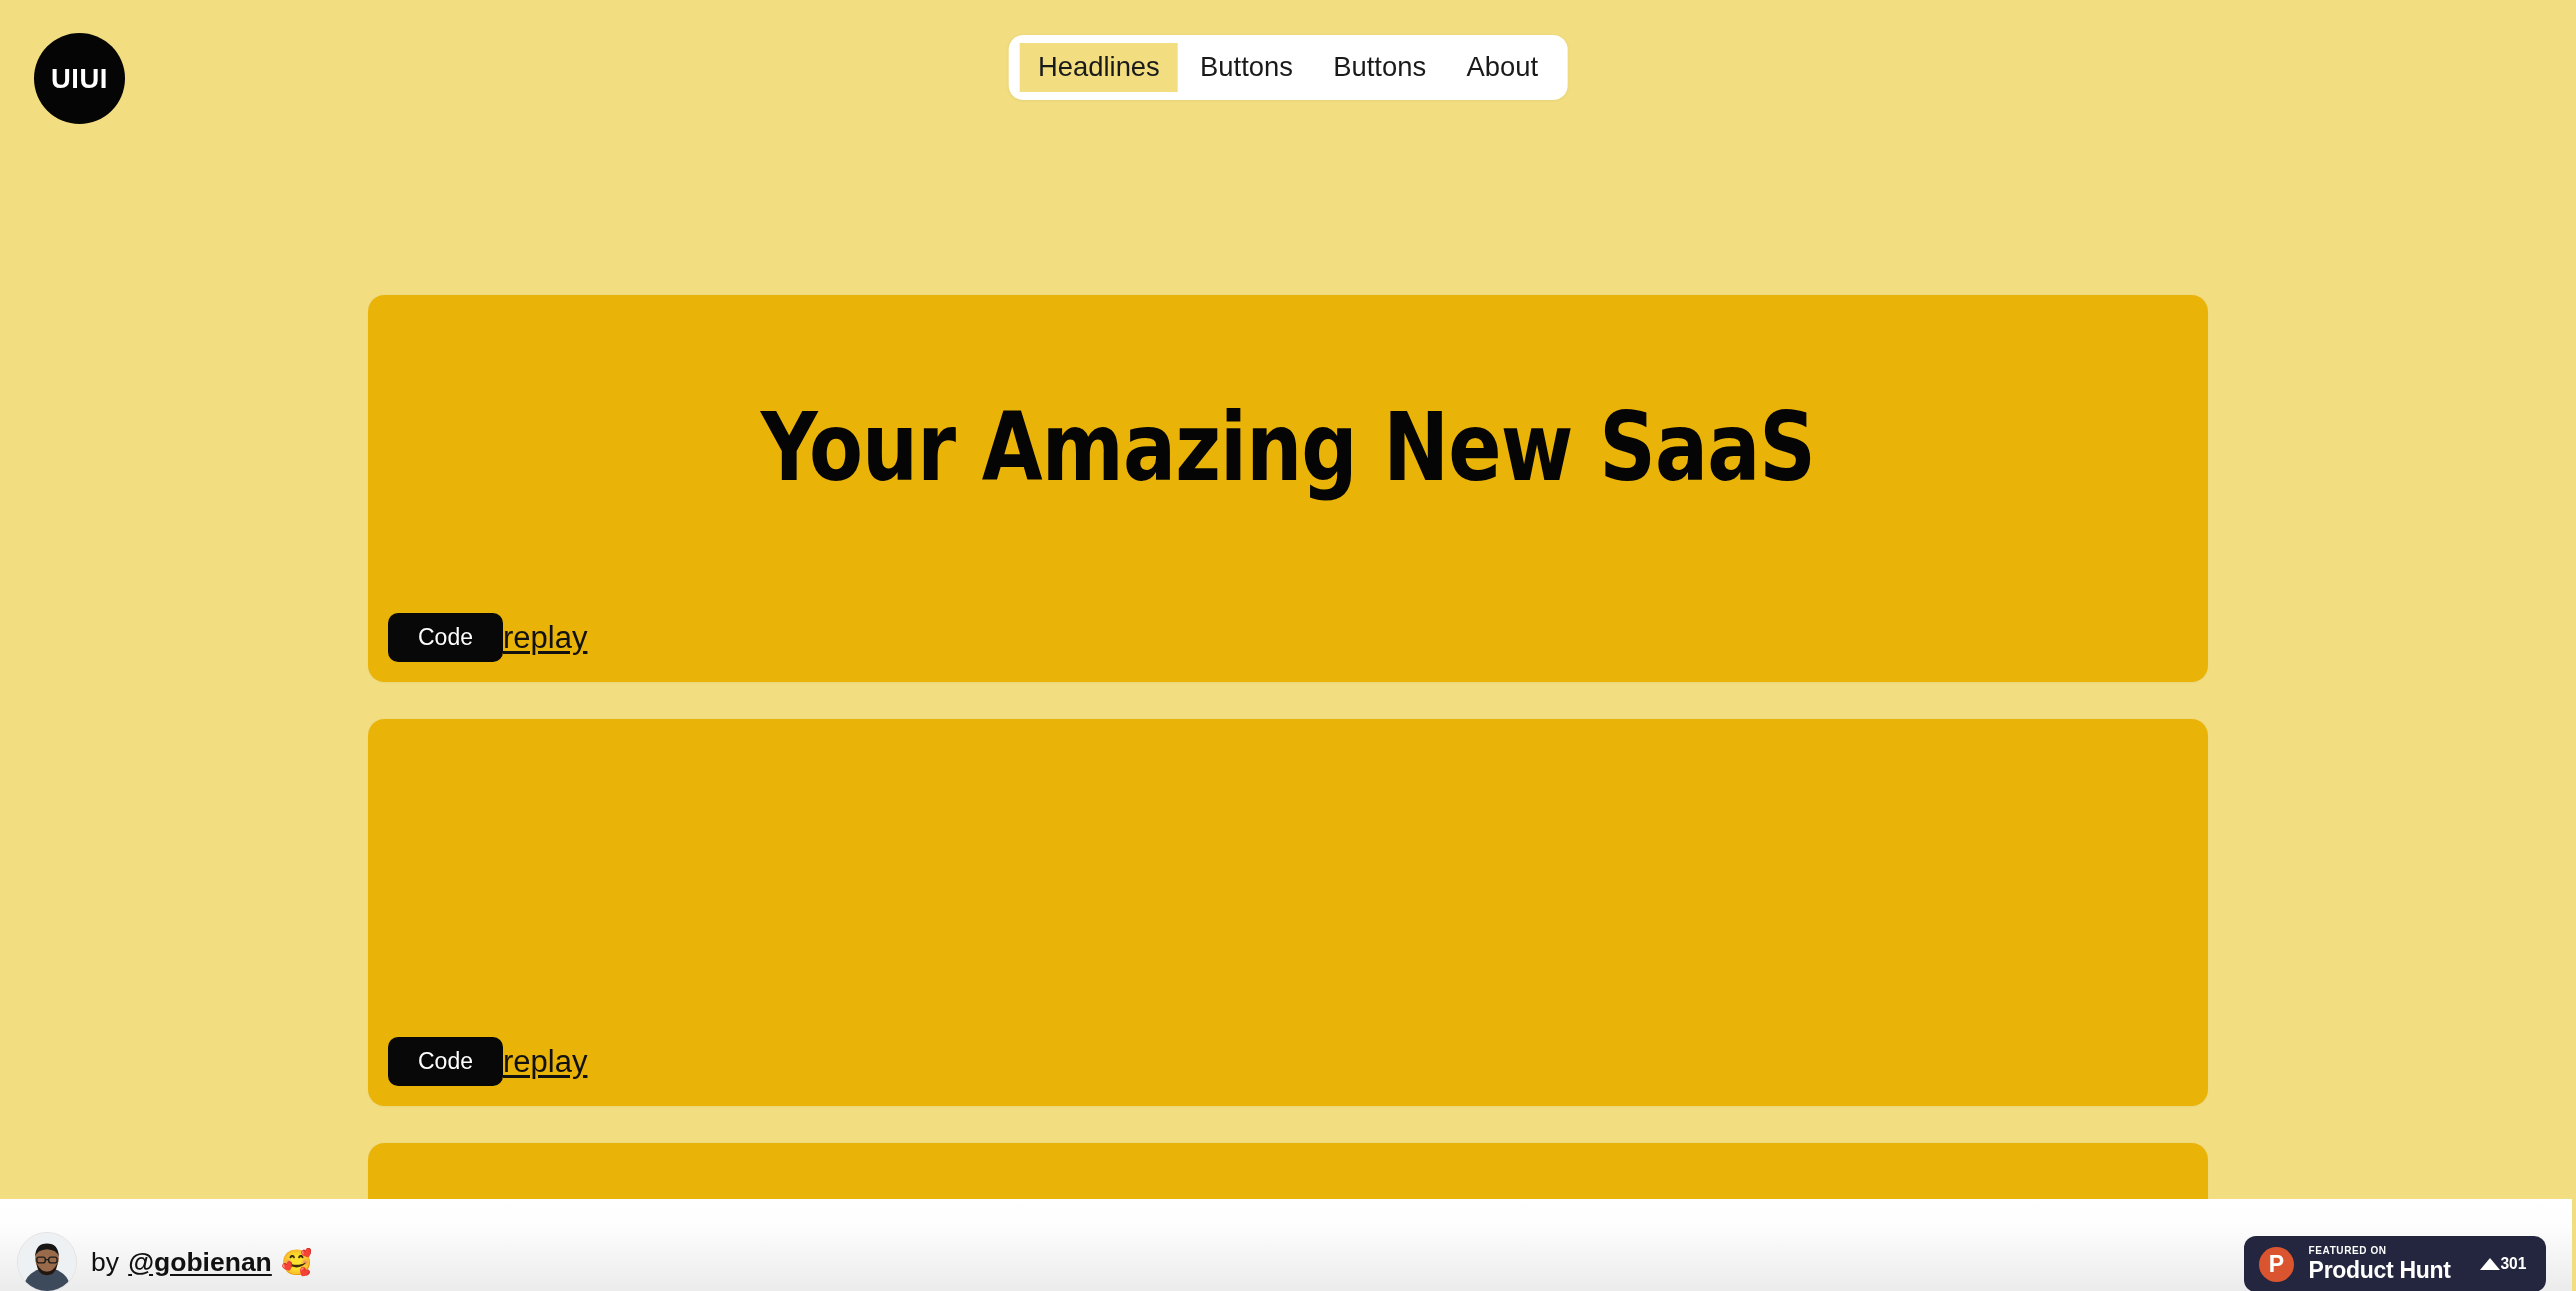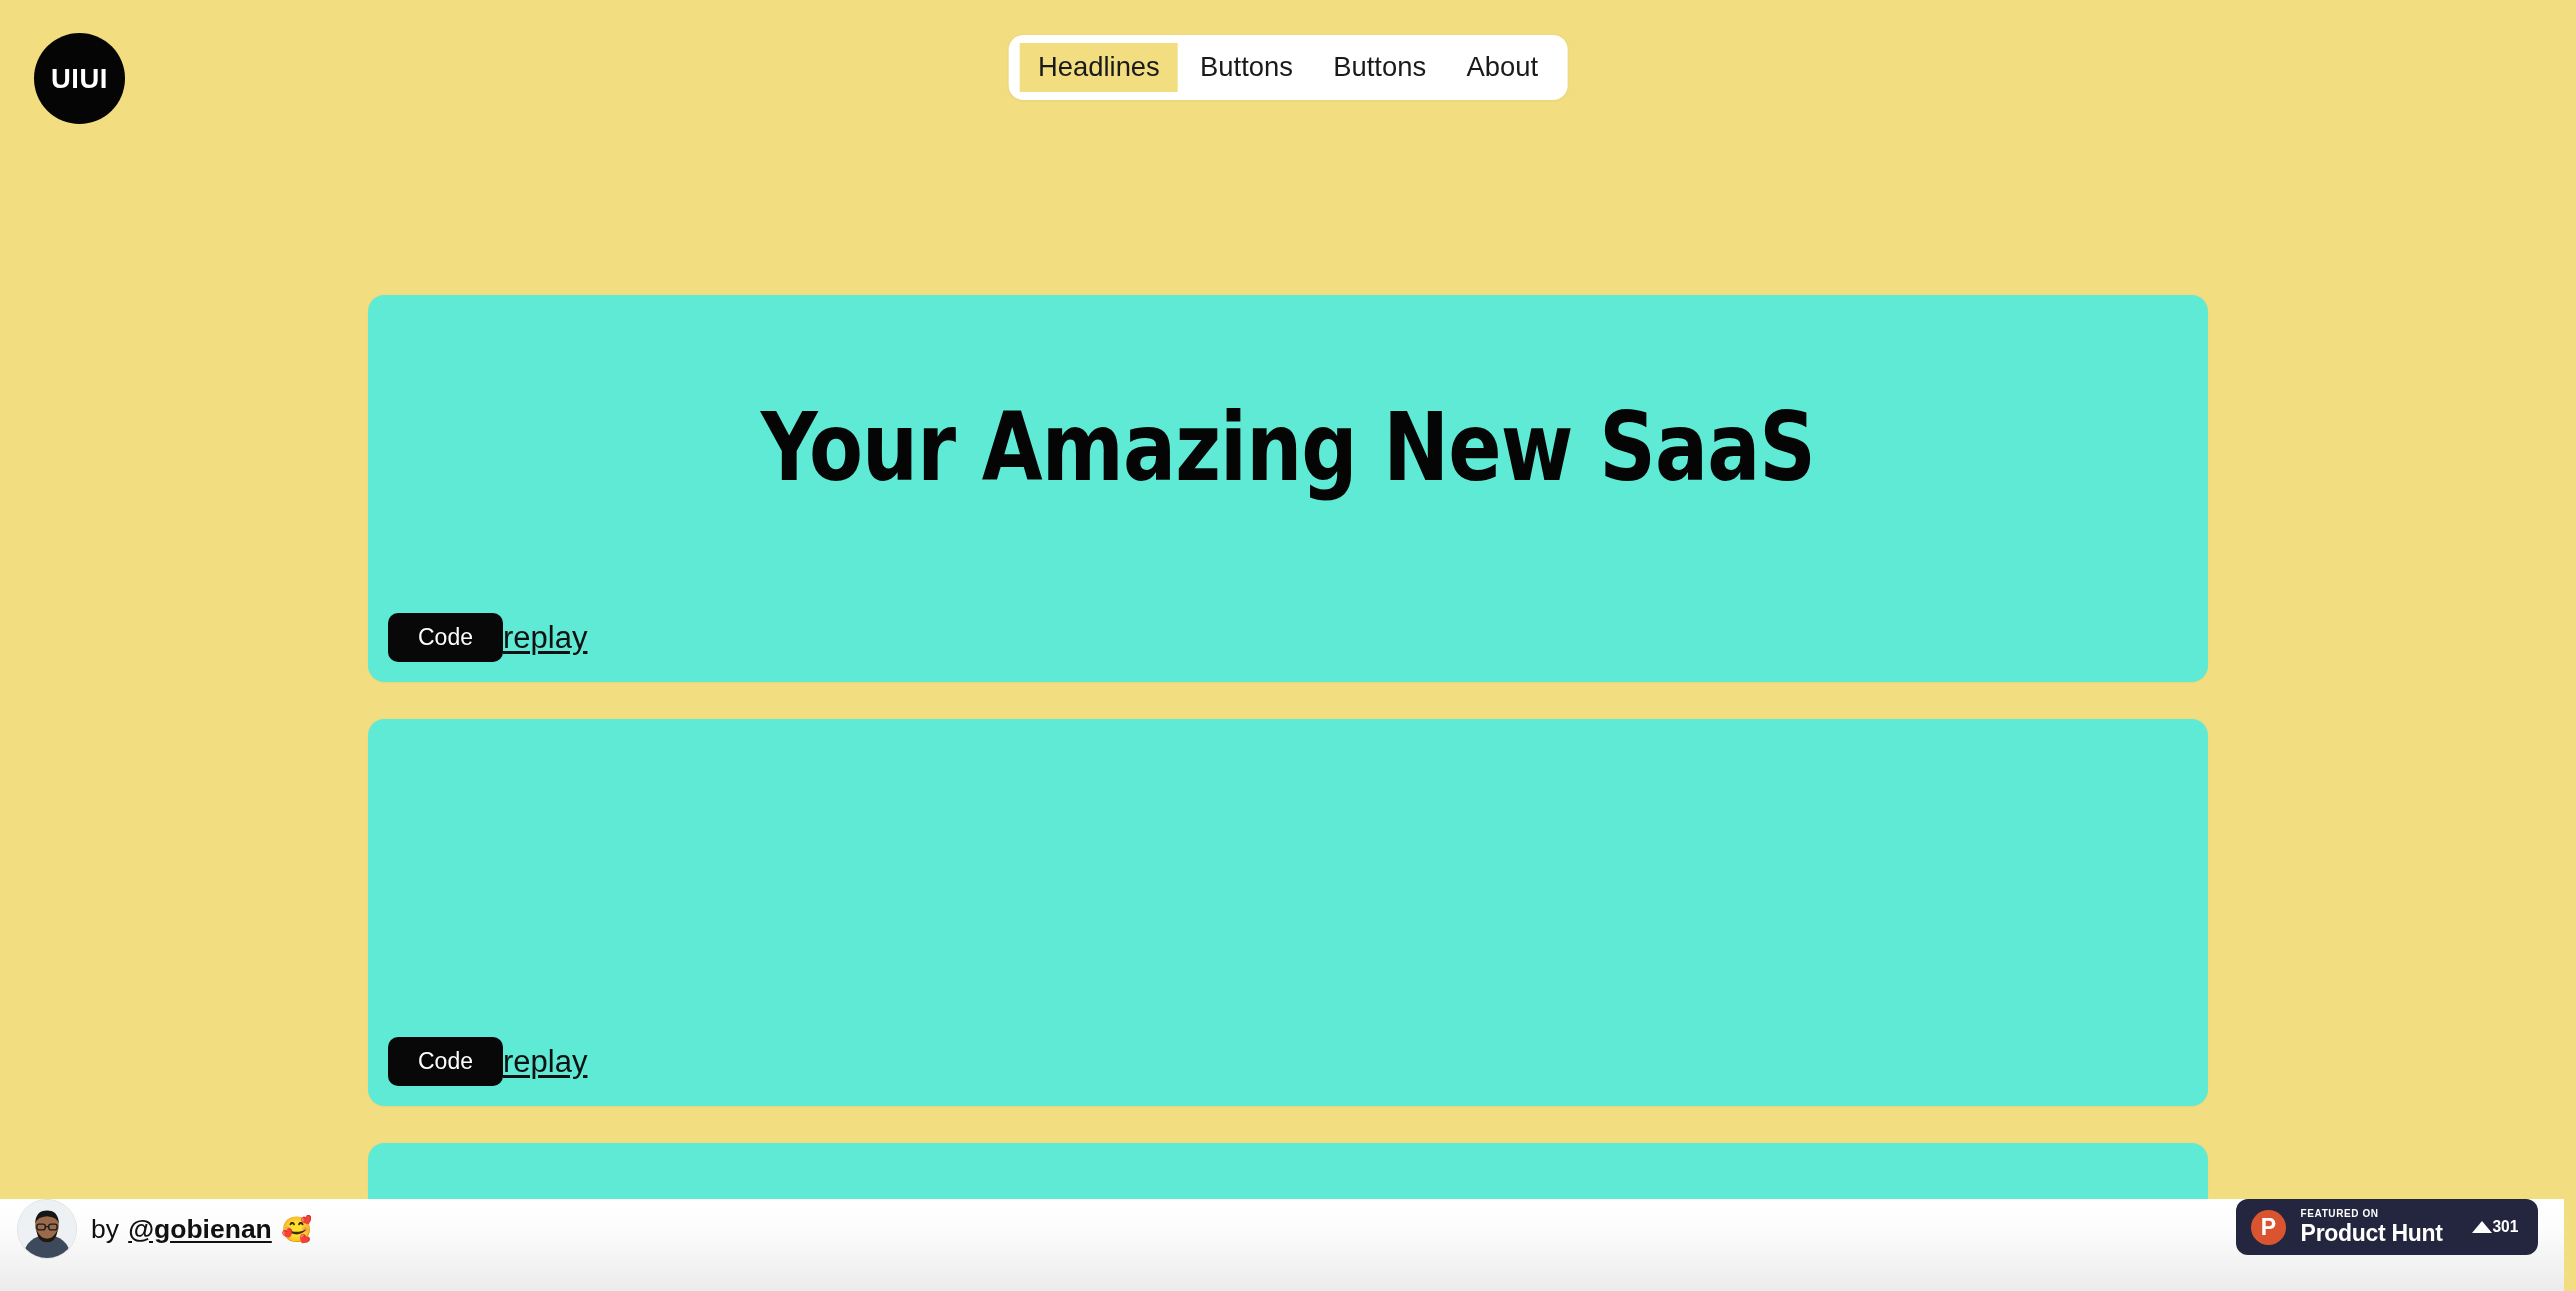--- a/index.html
+++ b/index.html
@@ -76,21 +76,21 @@
 
   
   .cards {
     position: absolute;
     left: 50%;
     transform: translateX(-50%);
     top: 295px;
     width: 1840px;
   }
   .card {
-    background: #5eead4;
+    background: #eab308;
     border-radius: 16.5px;
     height: 387px;
     margin-bottom: 37px;
     position: relative;
     box-shadow: 0 0.9px 1.8px rgba(0,0,0,0.04);
     overflow: hidden;
   }
   .card-headline-area {
     position: absolute;
     left: 0;
@@ -144,26 +144,26 @@
     font-family: "Liberation Sans", sans-serif;
     background: none;
     border: none;
     padding: 0;
   }
 
   
   .bottom-bar {
     position: absolute;
     left: 0;
-    right: 12px;
+    right: 4px;
     bottom: 0;
     height: 93px;
     background: linear-gradient(180deg, #ffffff 0%, #fdfdfd 30%, #ebebeb 100%);
     display: flex;
-    align-items: flex-start;
+    align-items: flex-end;
     justify-content: space-between;
     padding: 0 25.6px 0 16.5px;
     z-index: 40;
   }
   .byline {
     display: flex;
     align-items: center;
     gap: 14.6px;
   }
   .avatar {

